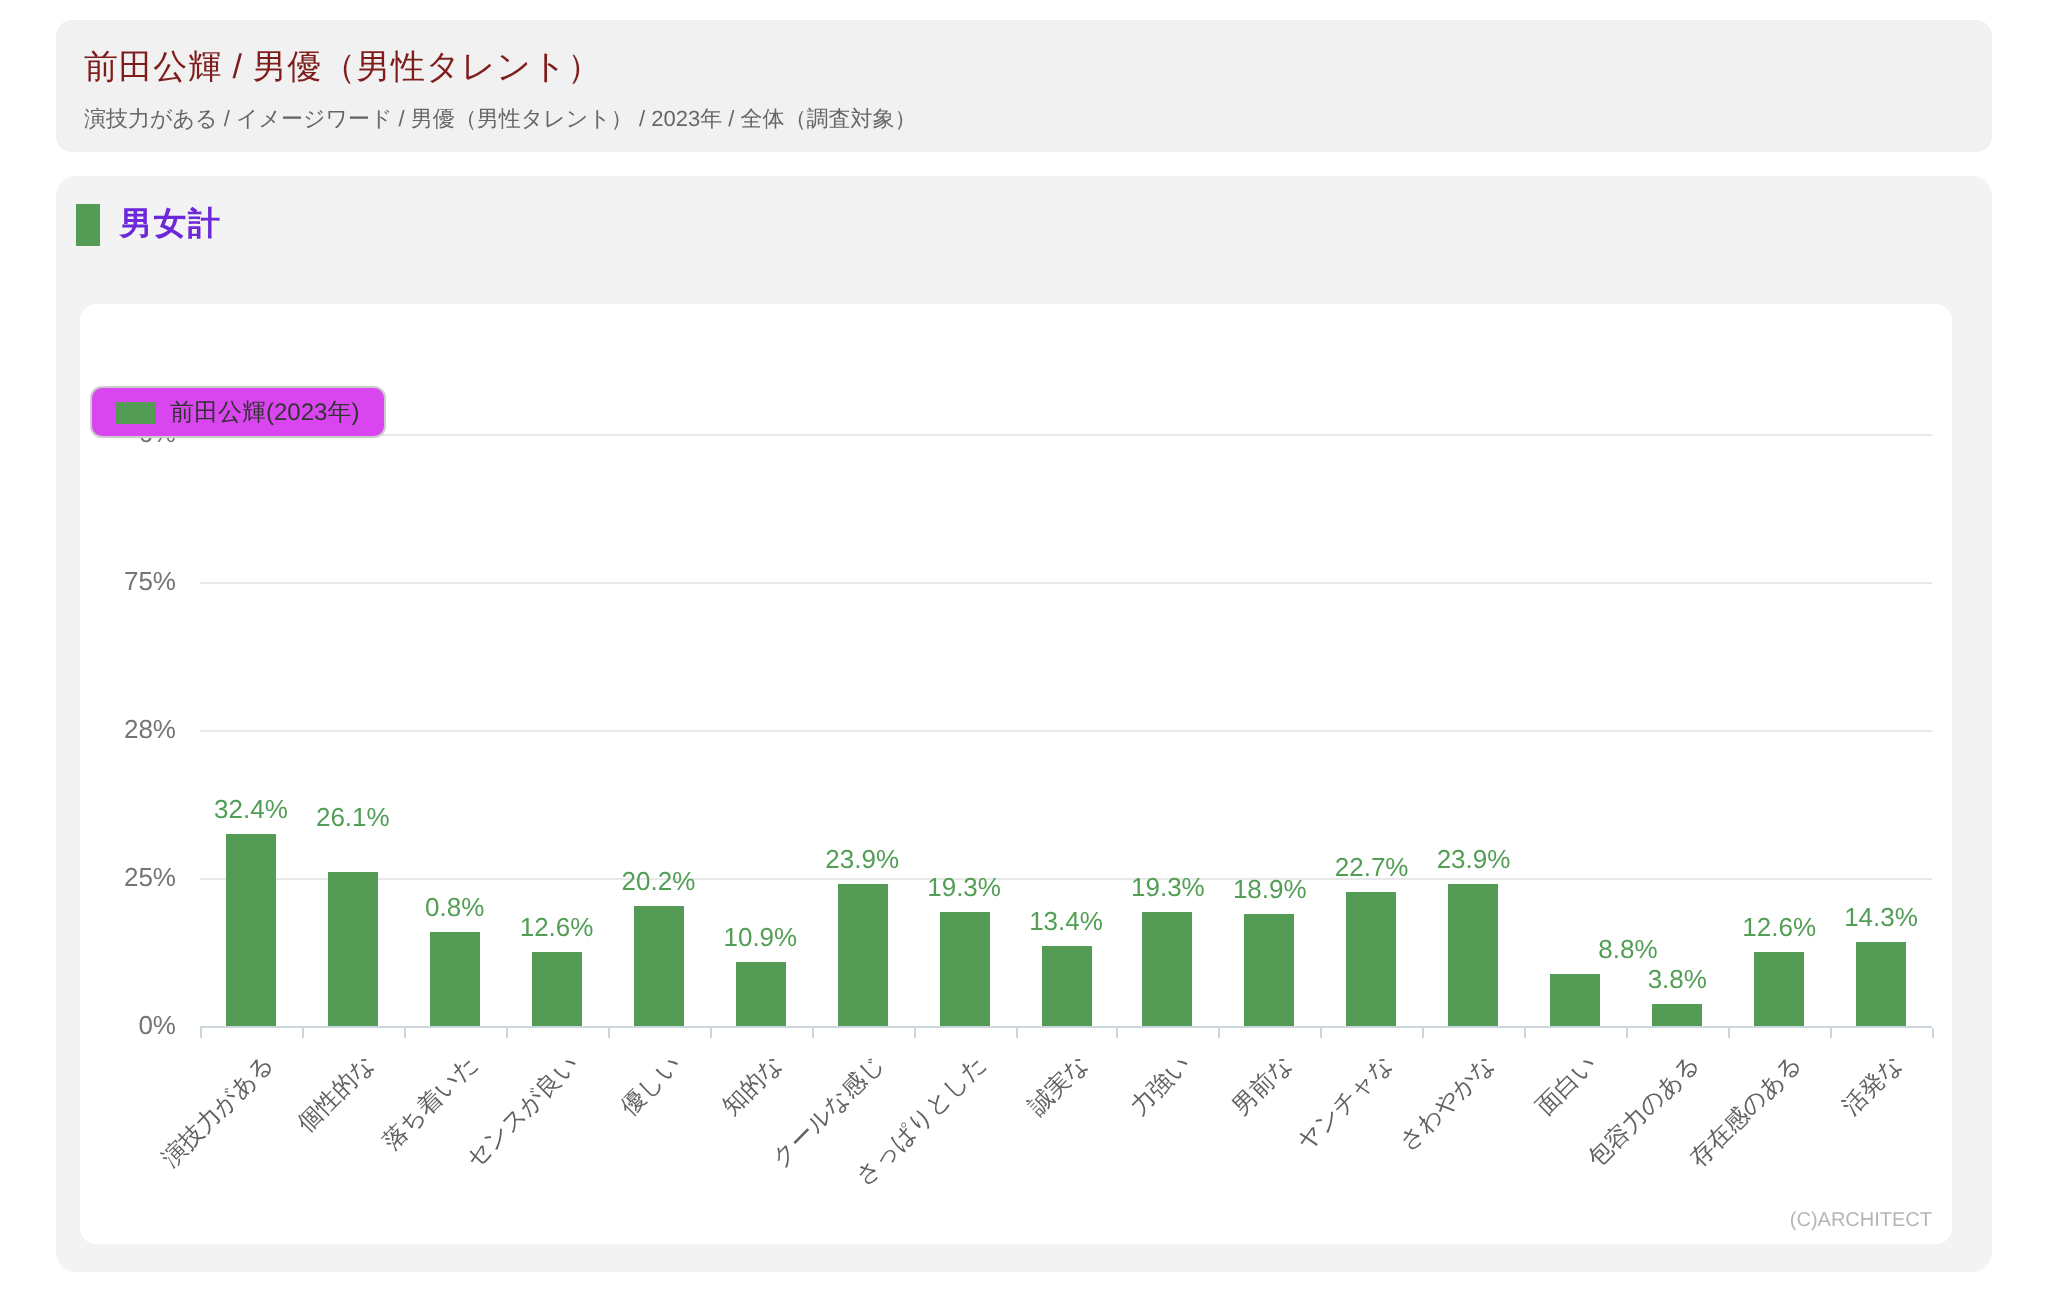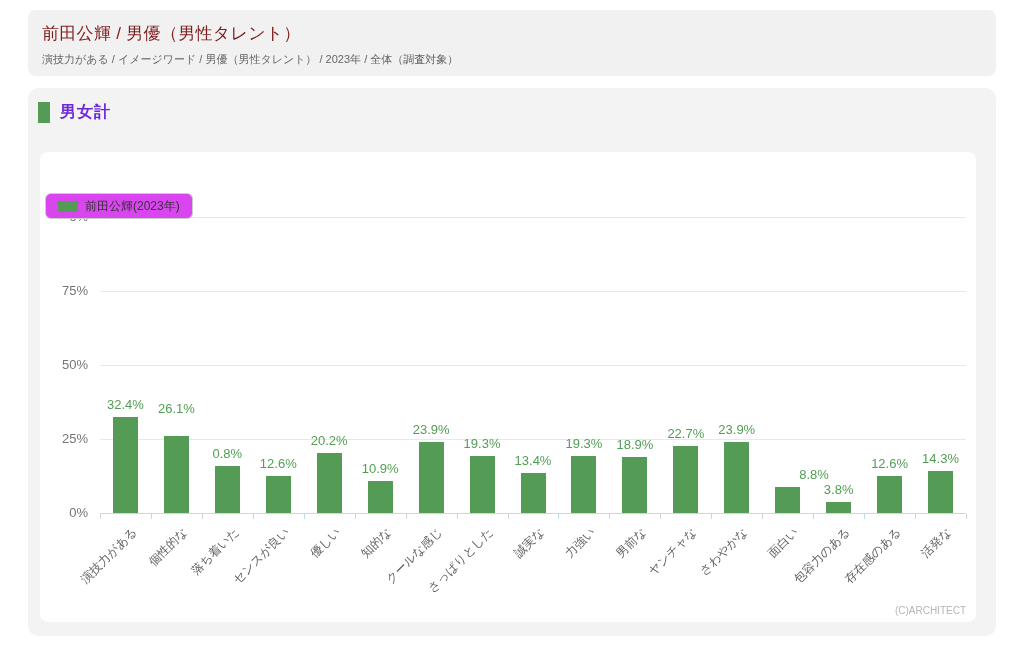--- a/index.html
+++ b/index.html
@@ -57,21 +57,21 @@
       <span class="section-title">男女計</span>
     </div>
 
     <div class="chart-card">
       <div class="plot" id="plot">
           <div class="baseline" style="left: 60px; width: 866px; top: 361px;"></div>
           <div class="ytick-label" style="left: 4px; top: 353px;">0%</div>
           <div class="gridline" style="left: 60px; width: 866px; top: 287px;"></div>
           <div class="ytick-label" style="left: 4px; top: 279px;">25%</div>
           <div class="gridline" style="left: 60px; width: 866px; top: 213px;"></div>
-          <div class="ytick-label" style="left: 4px; top: 205px;">50%</div>
+          <div class="ytick-label" style="left: 4px; top: 205px;">28%</div>
           <div class="gridline" style="left: 60px; width: 866px; top: 139px;"></div>
           <div class="ytick-label" style="left: 4px; top: 131px;">75%</div>
           <div class="gridline" style="left: 60px; width: 866px; top: 65px;"></div>
           <div class="ytick-label" style="left: 4px; top: 57px;">6%</div>
           <div class="xtick" style="left: 60px; top: 362px;"></div>
           <div class="xtick" style="left: 110.941px; top: 362px;"></div>
           <div class="xtick" style="left: 161.882px; top: 362px;"></div>
           <div class="xtick" style="left: 212.824px; top: 362px;"></div>
           <div class="xtick" style="left: 263.765px; top: 362px;"></div>
           <div class="xtick" style="left: 314.706px; top: 362px;"></div>

